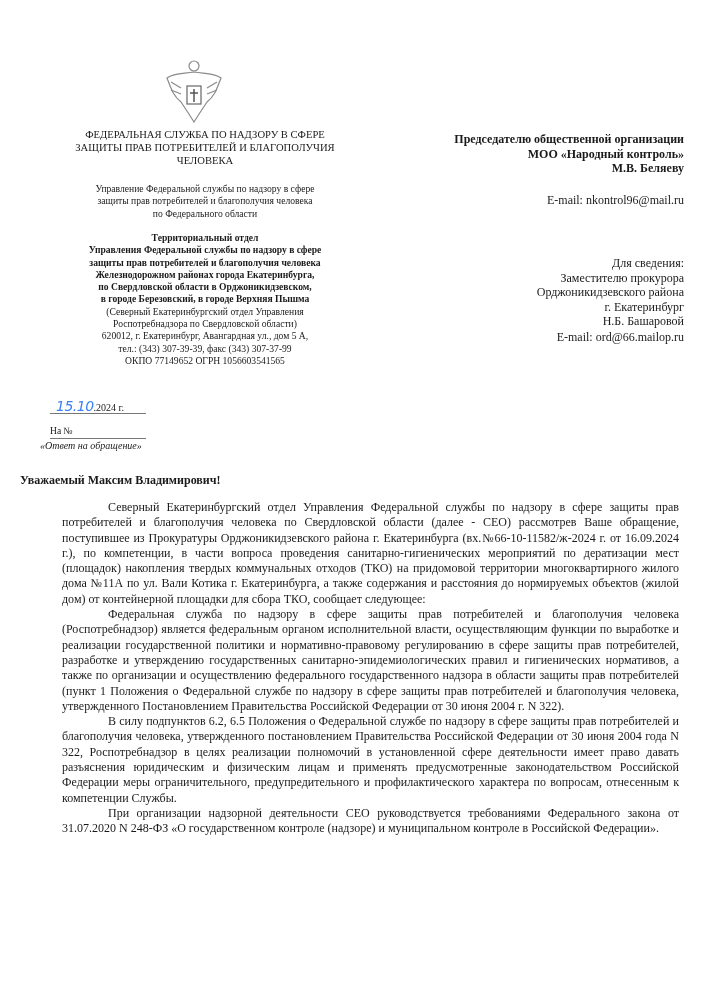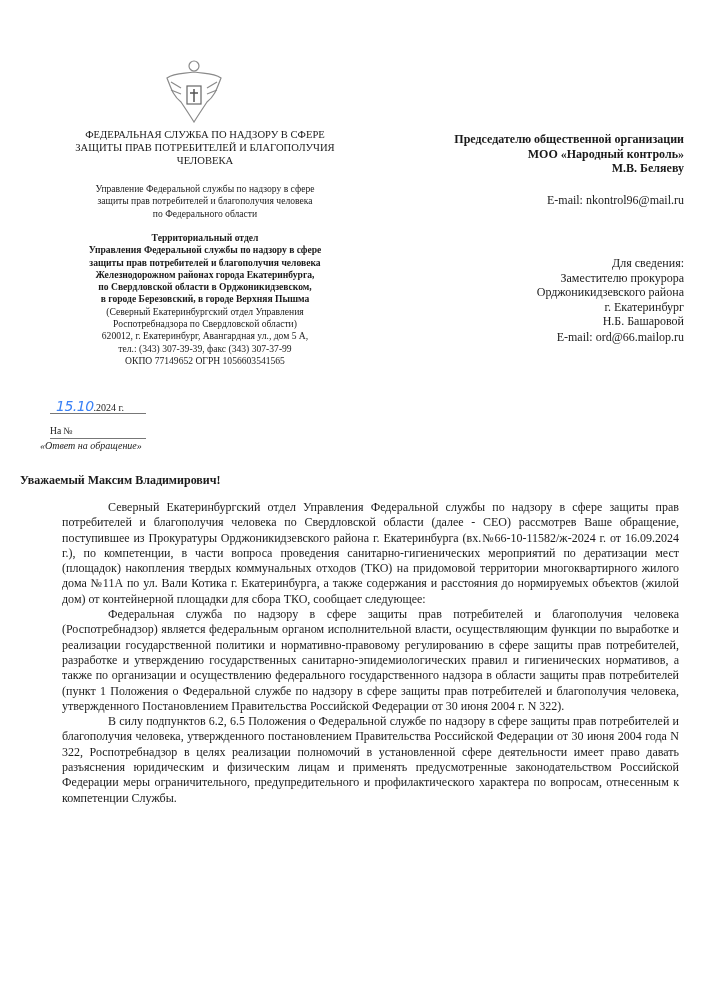--- a/index.html
+++ b/index.html
@@ -94,13 +94,14 @@
   <div>Н.Б. Башаровой</div>
 </div>
 <div class="abs right-block email2">E-mail: ord@66.mailop.ru</div>
 
 <div class="abs greeting">Уважаемый Максим Владимирович!</div>
 
 <div class="abs body">
   <p>Северный Екатеринбургский отдел Управления Федеральной службы по надзору в сфере защиты прав потребителей и благополучия человека по Свердловской области (далее - СЕО) рассмотрев Ваше обращение, поступившее из Прокуратуры Орджоникидзевского района г. Екатеринбурга (вх.№66-10-11582/ж-2024 г. от 16.09.2024 г.), по компетенции, в части вопроса проведения санитарно-гигиенических мероприятий по дератизации мест (площадок) накопления твердых коммунальных отходов (ТКО) на придомовой территории многоквартирного жилого дома №11А по ул. Вали Котика г. Екатеринбурга, а также содержания и расстояния до нормируемых объектов (жилой дом) от контейнерной площадки для сбора ТКО, сообщает следующее:</p>
   <p>Федеральная служба по надзору в сфере защиты прав потребителей и благополучия человека (Роспотребнадзор) является федеральным органом исполнительной власти, осуществляющим функции по выработке и реализации государственной политики и нормативно-правовому регулированию в сфере защиты прав потребителей, разработке и утверждению государственных санитарно-эпидемиологических правил и гигиенических нормативов, а также по организации и осуществлению федерального государственного надзора в области защиты прав потребителей (пункт 1 Положения о Федеральной службе по надзору в сфере защиты прав потребителей и благополучия человека, утвержденного Постановлением Правительства Российской Федерации от 30 июня 2004 г. N 322).</p>
   <p>В силу подпунктов 6.2, 6.5 Положения о Федеральной службе по надзору в сфере защиты прав потребителей и благополучия человека, утвержденного постановлением Правительства Российской Федерации от 30 июня 2004 года N 322, Роспотребнадзор в целях реализации полномочий в установленной сфере деятельности имеет право давать разъяснения юридическим и физическим лицам и применять предусмотренные законодательством Российской Федерации меры ограничительного, предупредительного и профилактического характера по вопросам, отнесенным к компетенции Службы.</p>
+  <p>При организации надзорной деятельности СЕО руководствуется требованиями Федерального закона от 31.07.2020 N 248-ФЗ «О государственном контроле (надзоре) и муниципальном контроле в Российской Федерации».</p>
 </div>
 
 </body></html>

